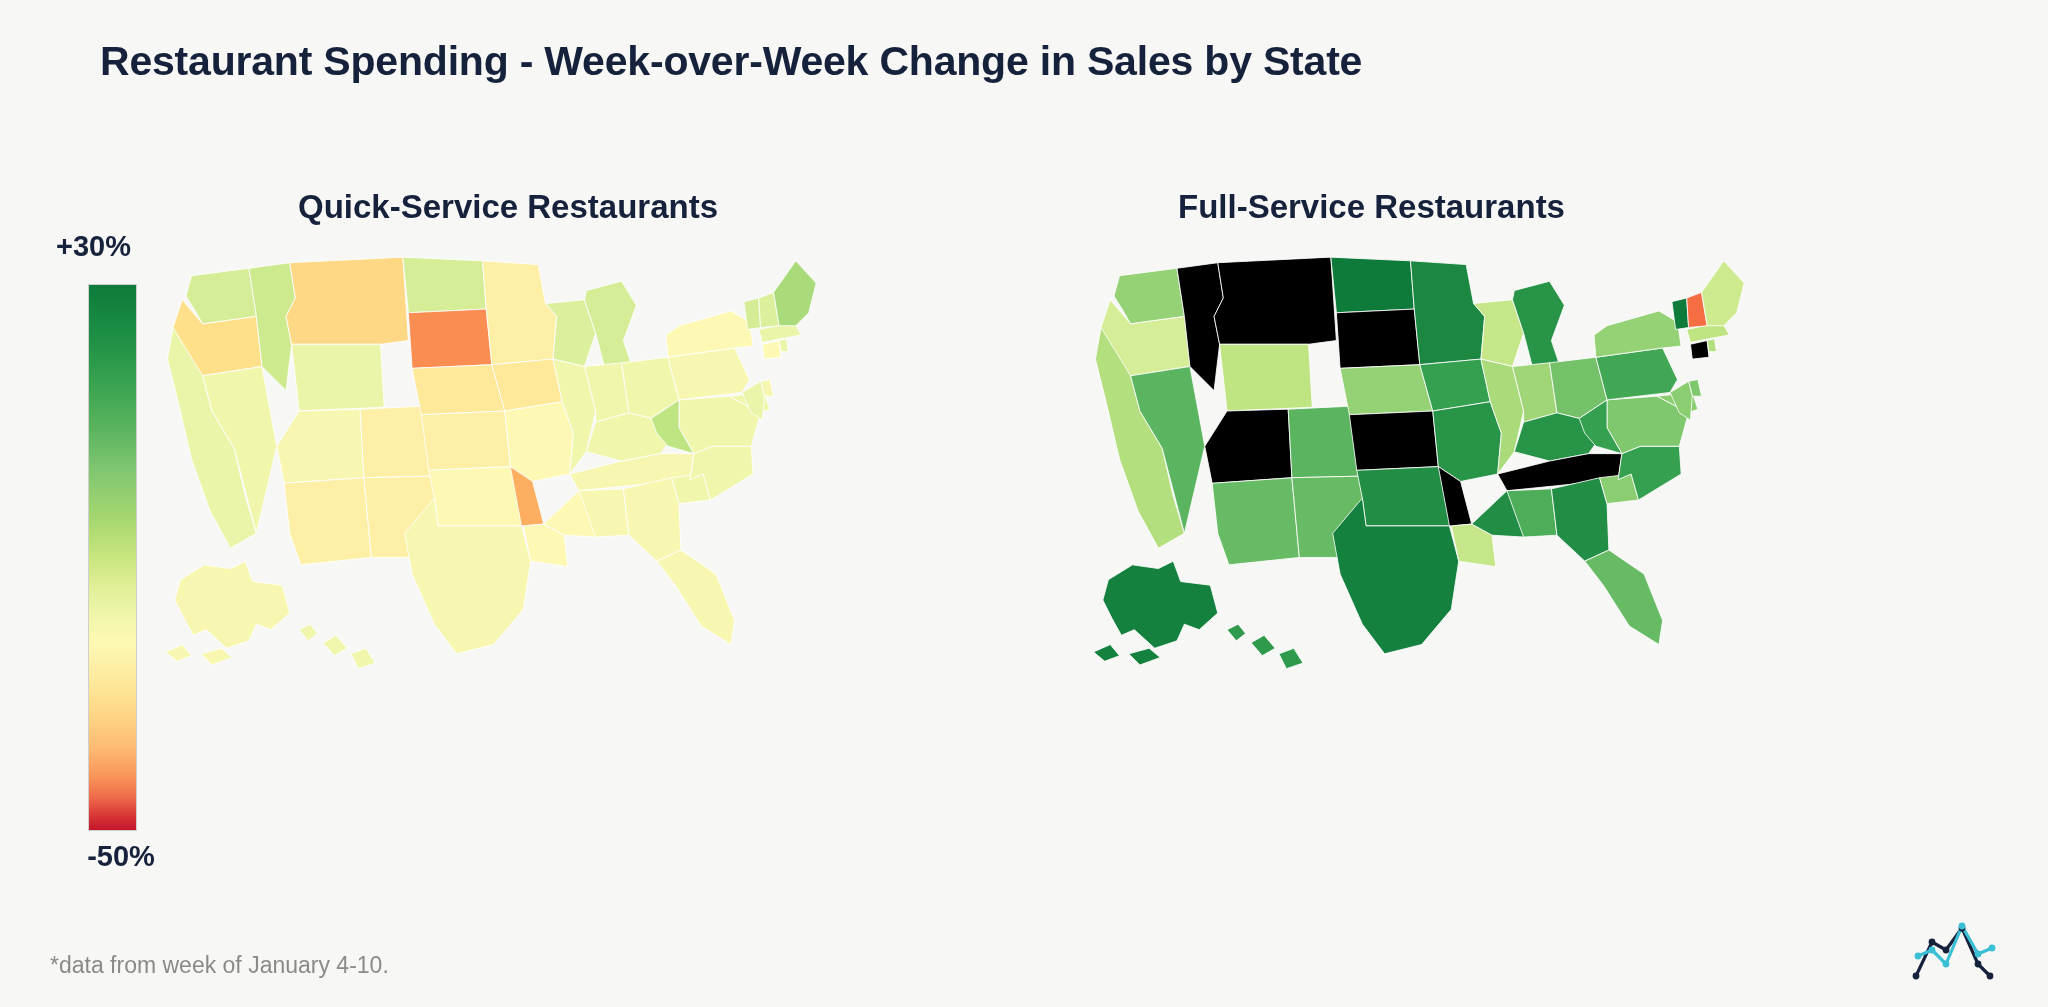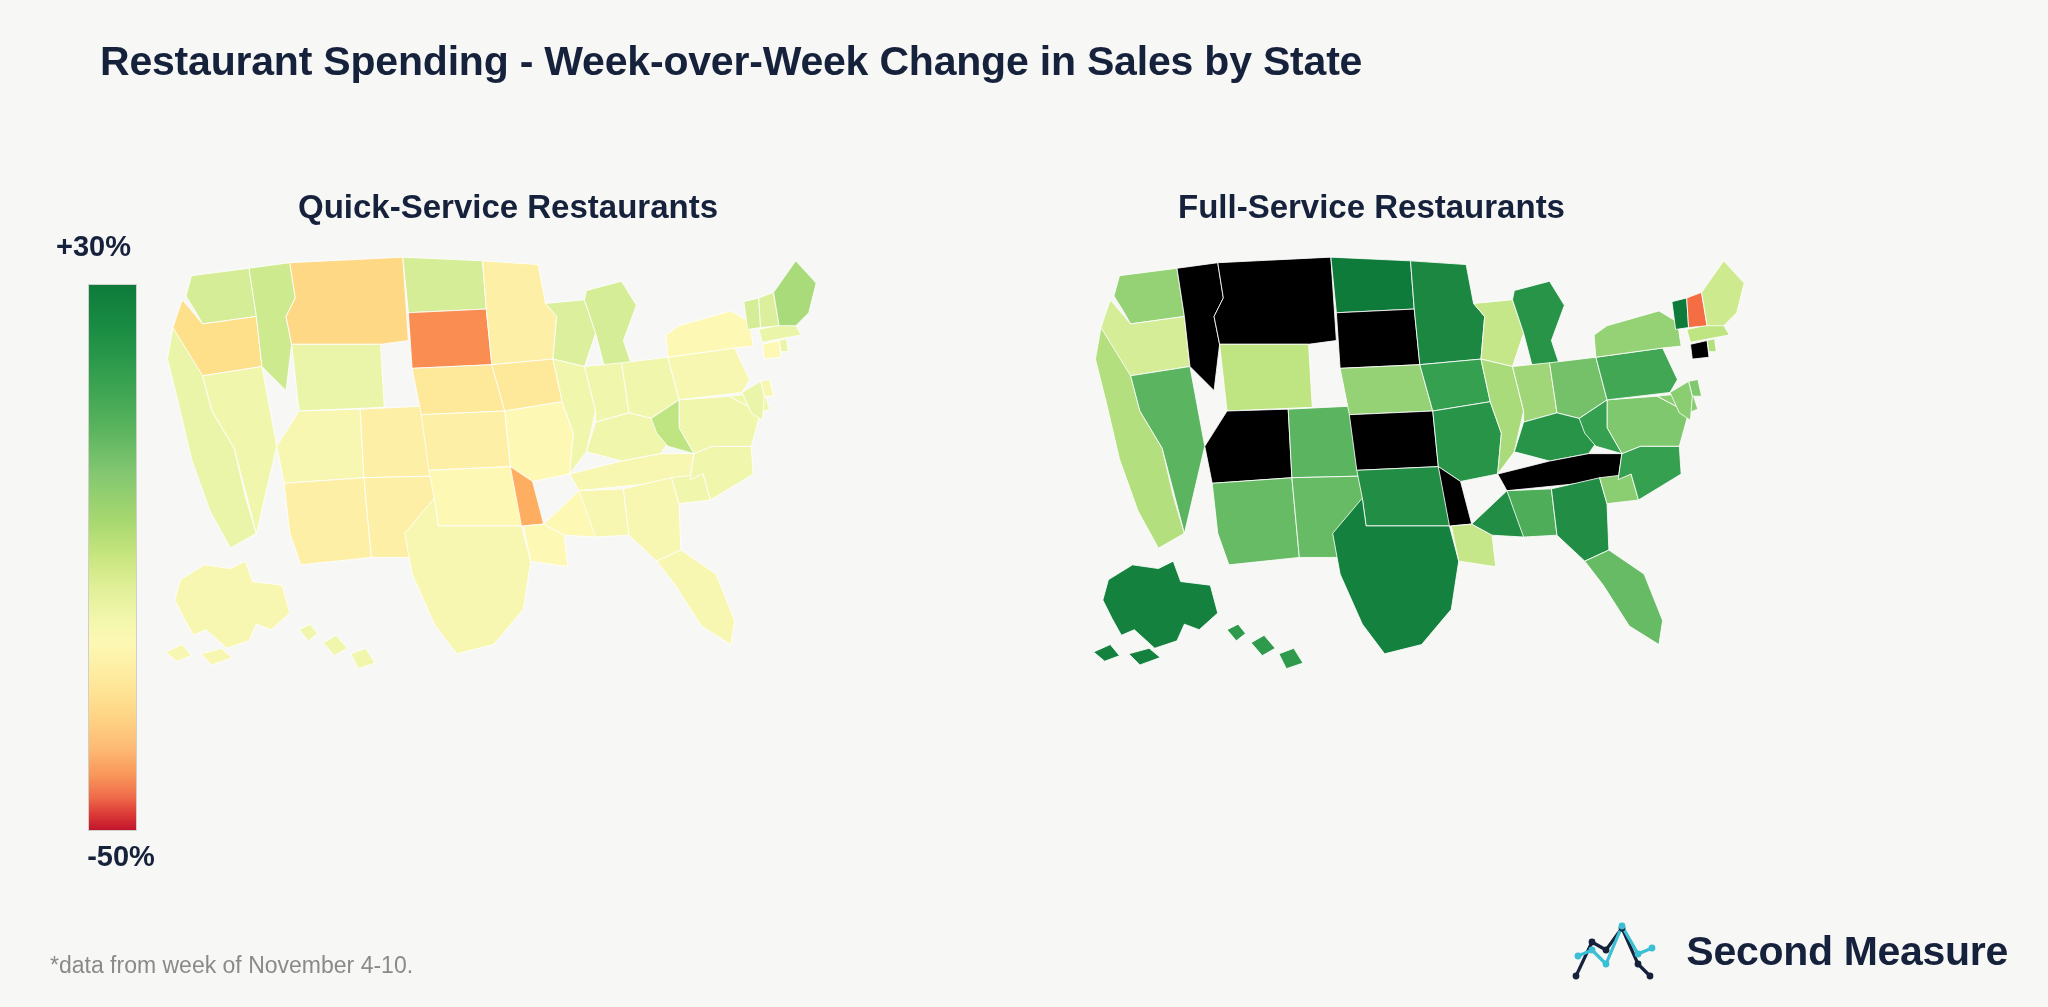--- a/index.html
+++ b/index.html
@@ -194,33 +194,32 @@
       <path d="M668,92 L676,90 L678,104 L670,104 Z" class="state" fill="rgb(180,223,127)"></path>
       <path d="M646,80 L684,72 L692,86 L670,90 L650,94 Z" class="state" fill="rgb(191,228,130)"></path>
       <path d="M630,50 L646,46 L648,78 L634,80 Z" class="state" fill="rgb(14,123,58)"></path>
       <path d="M646,46 L662,40 L668,76 L648,78 Z" class="state" fill="rgb(244,109,67)"></path>
       <path d="M662,40 L686,6 L708,30 L700,62 L686,76 L668,76 Z" class="state" fill="rgb(206,234,143)"></path>
       <path d="M22,350 L48,334 L76,338 L92,330 L100,352 L132,356 L140,386 L120,404 L104,398 L96,416 L72,424 L50,404 L36,410 L26,392 L16,372 Z M6,428 L24,420 L34,432 L18,438 Z M44,430 L66,424 L78,434 L56,442 Z" class="state" fill="rgb(21,129,62)"></path>
       <path d="M150,404 L162,398 L170,408 L160,416 Z M176,418 L190,410 L202,424 L188,432 Z M206,430 L222,424 L232,440 L214,446 Z" class="state" fill="rgb(47,154,76)"></path>
     </svg>
   </div>
 
-<div id="footnote">*data from week of November 4-10.</div>
+<div id="footnote">*data from week of January 4-10.</div>
 
 <div id="logo">
   <svg id="logo-mark" viewBox="0 0 96 62">
     <polyline points="4,56 20,22 34,30 50,8 66,44 78,56" fill="none" stroke="#16213b" stroke-width="3.2" stroke-linecap="round" stroke-linejoin="round"></polyline>
     <polyline points="6,36 20,30 34,44 50,6 66,34 80,28" fill="none" stroke="#3bbfd4" stroke-width="3.2" stroke-linecap="round" stroke-linejoin="round"></polyline>
     <circle cx="4" cy="56" r="3.4" fill="#16213b"></circle>
       <circle cx="20" cy="22" r="3.4" fill="#16213b"></circle>
     <circle cx="34" cy="30" r="3.4" fill="#16213b"></circle>
       <circle cx="50" cy="8" r="3.4" fill="#16213b"></circle>
     <circle cx="66" cy="44" r="3.4" fill="#16213b"></circle>
       <circle cx="78" cy="56" r="3.4" fill="#16213b"></circle>
     <circle cx="6" cy="36" r="3.4" fill="#3bbfd4"></circle>
       <circle cx="20" cy="30" r="3.4" fill="#3bbfd4"></circle>
     <circle cx="34" cy="44" r="3.4" fill="#3bbfd4"></circle>
       <circle cx="50" cy="6" r="3.4" fill="#3bbfd4"></circle>
     <circle cx="66" cy="34" r="3.4" fill="#3bbfd4"></circle>
       <circle cx="80" cy="28" r="3.4" fill="#3bbfd4"></circle>
   </svg>
-  <div id="logo-text">Second Measure</div>
 </div>
 
 </body></html>

